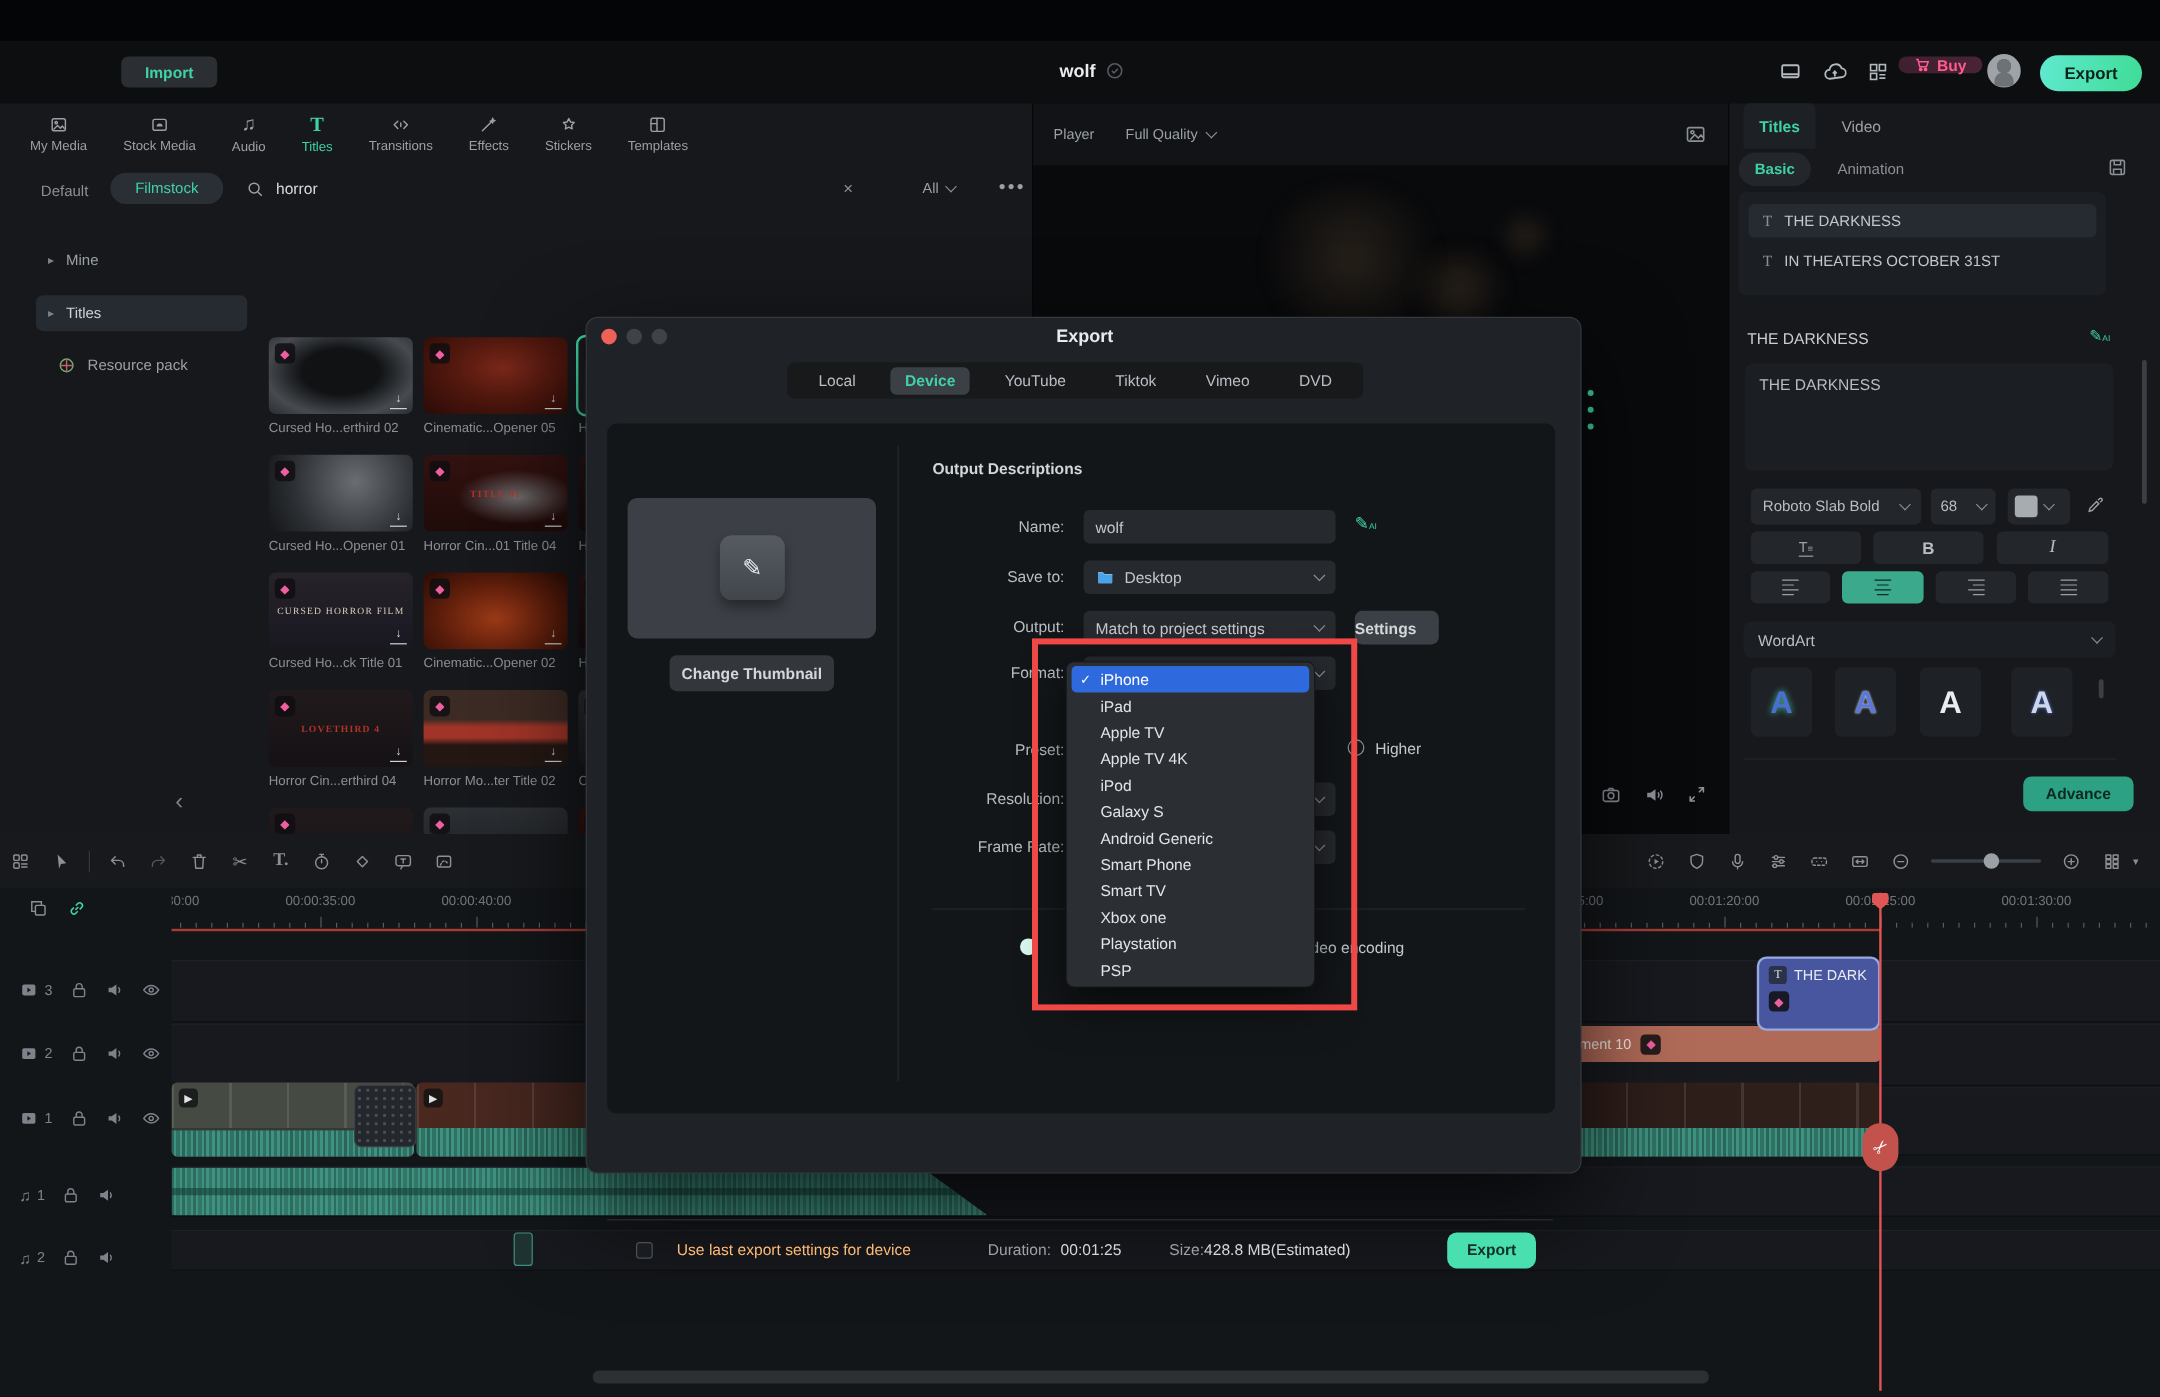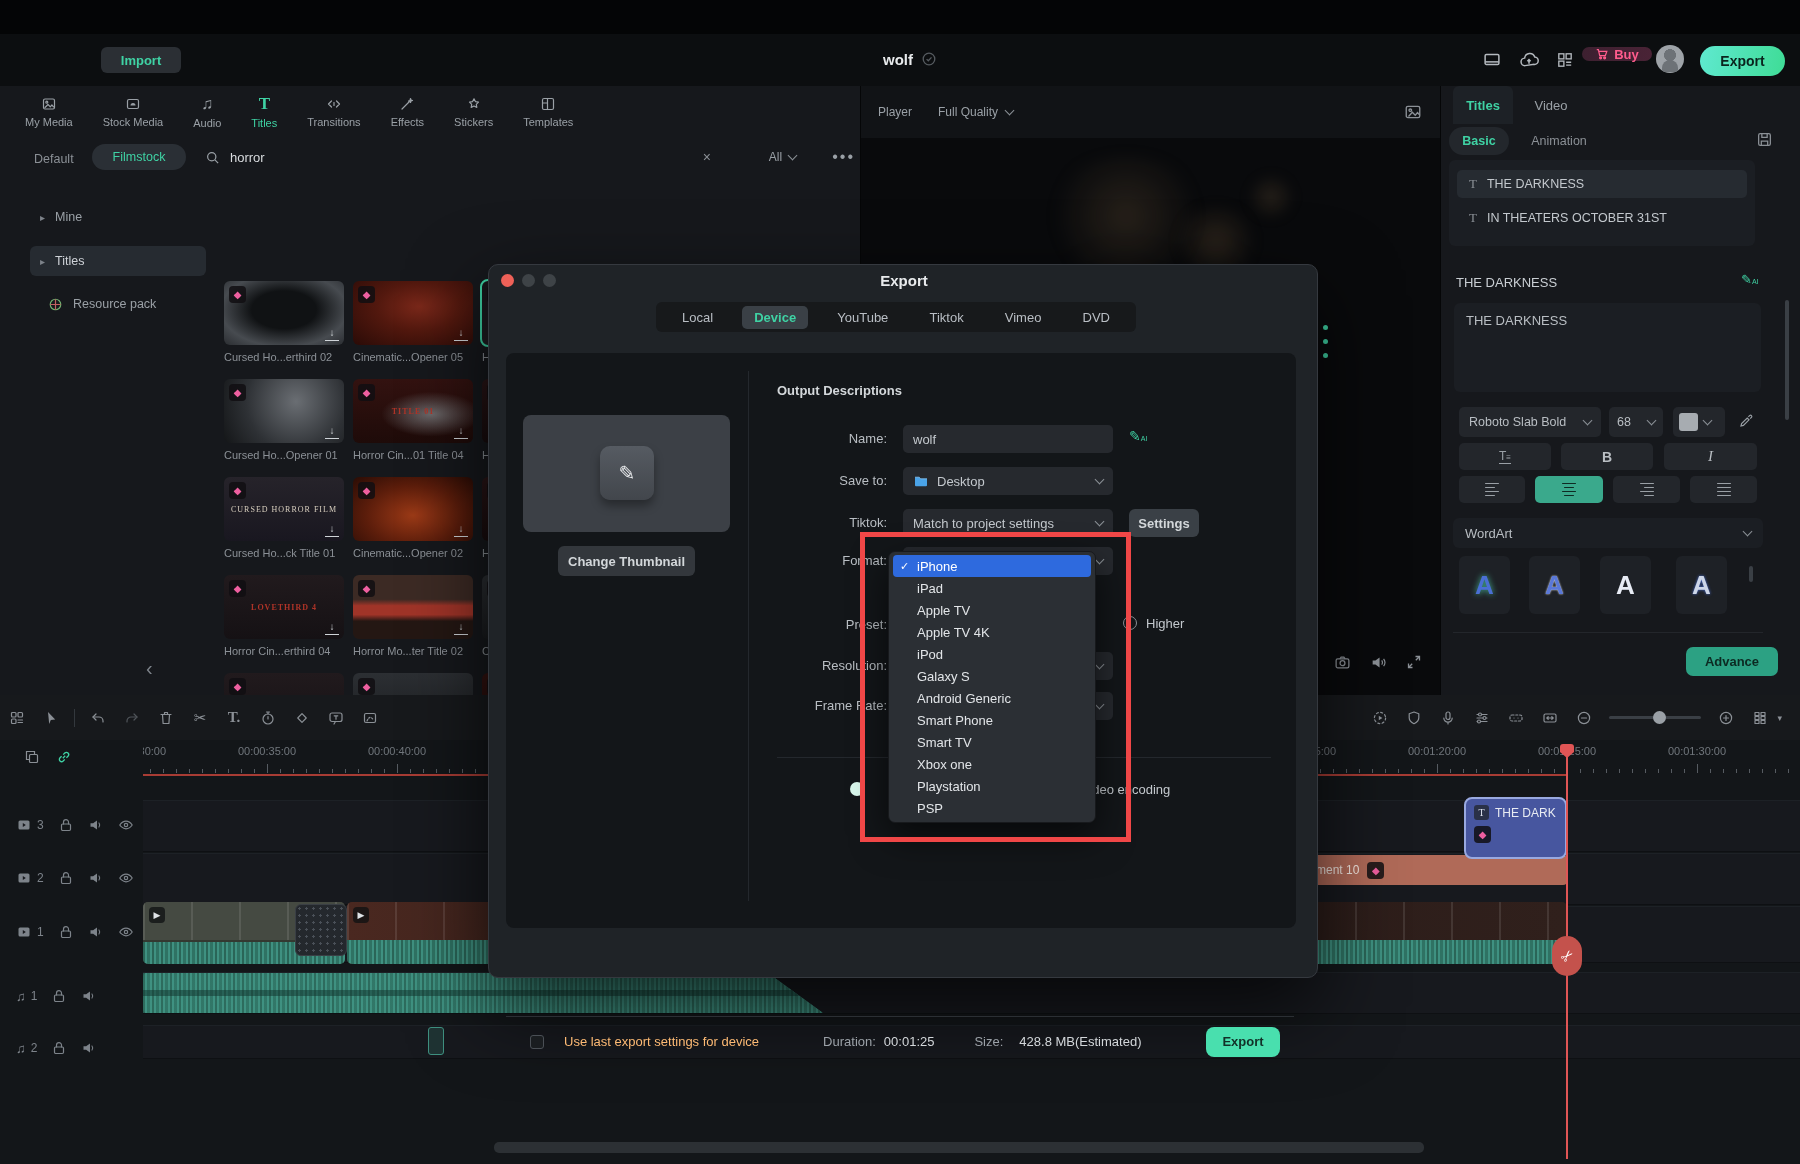--- a/index.html
+++ b/index.html
@@ -1089,26 +1089,26 @@
       <span class="ic">
           <svg width="16" height="16" viewBox="0 0 16 16">
             <path d="M2 4.2h4.2L7.6 5.8H14v6.4a1 1 0 01-1 1H3a1 1 0 01-1-1z" fill="#4aa3e8"></path>
             <path d="M2 4.2h4.2L7.6 5.8H14" fill="none" stroke="#85c4f2" stroke-width=".8"></path>
           </svg>
         </span>
       <span>Desktop</span>
         <span class="chev"></span>
     </div>
 
-    <span class="flabel" style="left:261px;top:162px">Tiktok:</span>
+    <span class="flabel" style="left:261px;top:162px">Output:</span>
     <div class="fctl" style="top:156px">
         <span>Match to project settings</span>
         <span class="chev"></span>
       </div>
-    <div class="ab" style="left:623px;top:156px;width:70px;height:28px;background:#3a4046;border-radius:6px;display:flex;align-items:center;justify-content:center;color:#d3d7da;font-size:13px;font-weight:700">
+    <div class="ab" style="left:623px;top:156px;width:70px;height:28px;background:#3a4046;border-radius:6px;display:flex;align-items:center;justify-content:flex-start;color:#d3d7da;font-size:13px;font-weight:700">
         <span>Settings</span>
       </div>
 
     <span class="flabel" style="left:261px;top:200px">Format:</span>
     <div class="fctl" style="top:194px">
         <span class="chev"></span>
       </div>
 
     <span class="flabel" style="left:261px;top:264px">Preset:</span>
     <span class="ab radio" style="left:617px;top:263px"></span>
@@ -1127,21 +1127,21 @@
     <div class="ab" style="left:271px;top:404px;width:494px;height:1px;background:#24282d"></div>
     <span class="ab toggle" style="left:360px;top:427px"></span>
     <span class="ab txt" style="left:558px;top:429px;color:#c3c8cd;font-size:13px">for video encoding</span>
 
     <div class="ab" id="dlg-footer">
       <span class="checkbox" style="margin-left:24px"></span>
       <span style="margin-left:20px;color:#fdba74">Use last export settings for device</span>
       <span style="margin-left:64px">Duration:</span>
       <span style="margin-left:8px;color:#d3d7da">00:01:25</span>
       <span style="margin-left:40px">Size:</span>
-      <span style="margin-left:16px;color:#d3d7da">428.8 MB(Estimated)</span>
+      <span style="margin-left:0;color:#d3d7da">428.8 MB(Estimated)</span>
       <div style="margin-left:auto;margin-right:14px;width:74px;height:30px;background:#49dfae;border-radius:8px;display:flex;align-items:center;justify-content:center;color:#123028;font-weight:700;font-size:13px">
           <span>Export</span>
         </div>
     </div>
   </div>
 </div>
 
 <div class="ab" id="format-menu">
     <div class="mitem sel">
      <span class="chk">✓</span>

